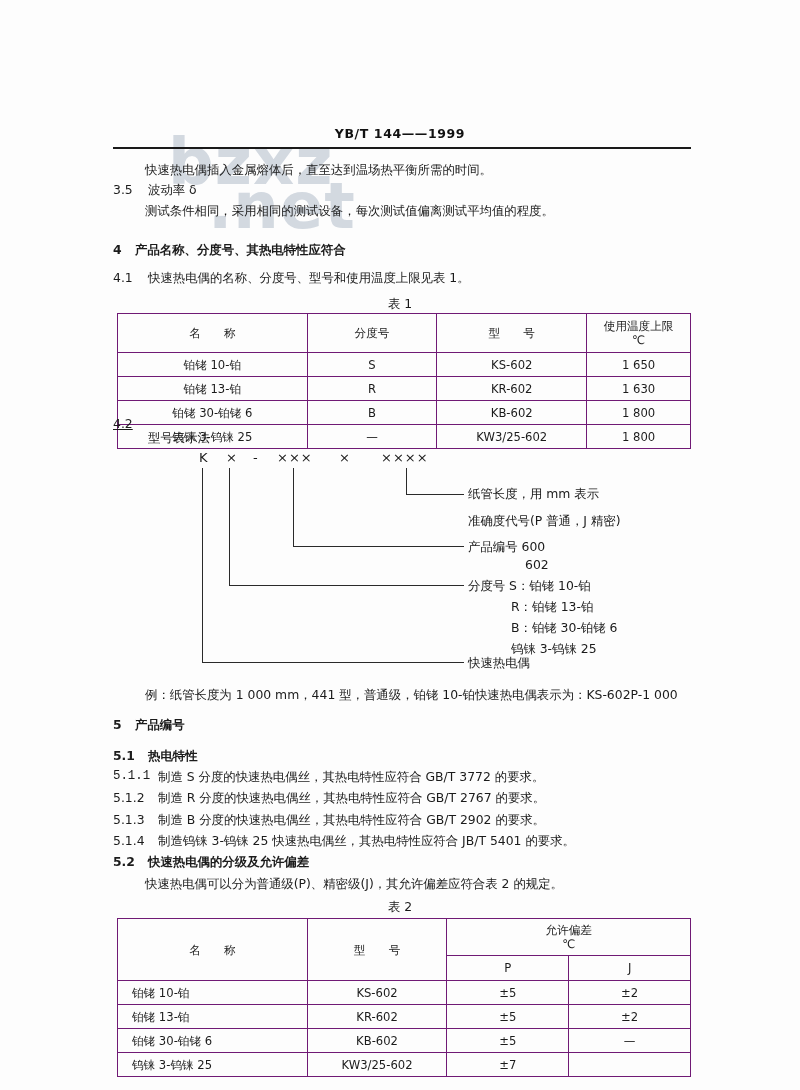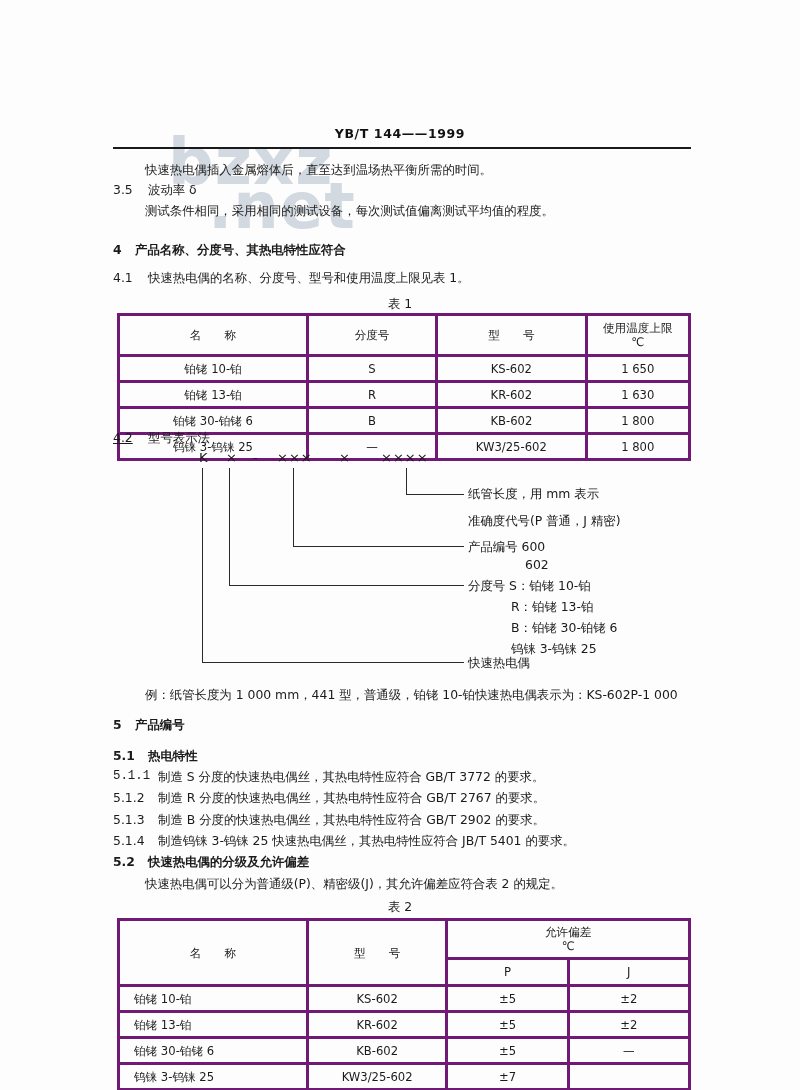--- a/index.html
+++ b/index.html
@@ -88,21 +88,21 @@
     left: 0;
   }
   table.doc {
     position: absolute;
     border-collapse: collapse;
     font-size: 11.6px;
     color: #1b1b1b;
     background: transparent;
   }
   table.doc td, table.doc th {
-    border: 3px solid #701a75;
+    border: 1px solid #701a75;
     padding: 2px 4px;
     font-weight: normal;
     text-align: center;
     vertical-align: middle;
     line-height: 14px;
   }
   table.doc .hdr { height: 34px; }
   table.doc .rowcell { height: 19px; }
   table.doc td.name-col { text-align: center; }
 
@@ -217,21 +217,21 @@
         </tr>
         <tr>
           <td class="rowcell name-col">钨铼 3-钨铼 25</td>
           <td class="rowcell">—</td>
           <td class="rowcell">KW3/25-602</td>
           <td class="rowcell">1 800</td>
         </tr>
       </tbody>
     </table>
 
-    <div class="ln" style="left:113px; top:430px;text-decoration:underline;">4.2</div>
+    <div class="ln" style="left:113px; top:416px;text-decoration:underline;">4.2</div>
     <div class="ln" style="left:148px; top:430px;">型号表示法</div>
 
     <div id="diagram">
 
       <div class="code" style="left:86px; top:6px;">K</div>
       <div class="code" style="left:113px; top:6px;">×</div>
       <div class="code" style="left:140px; top:6px;">-</div>
       <div class="code" style="left:164px; top:6px;">×××</div>
       <div class="code" style="left:226px; top:6px;">×</div>
       <div class="code" style="left:268px; top:6px;">××××</div>

